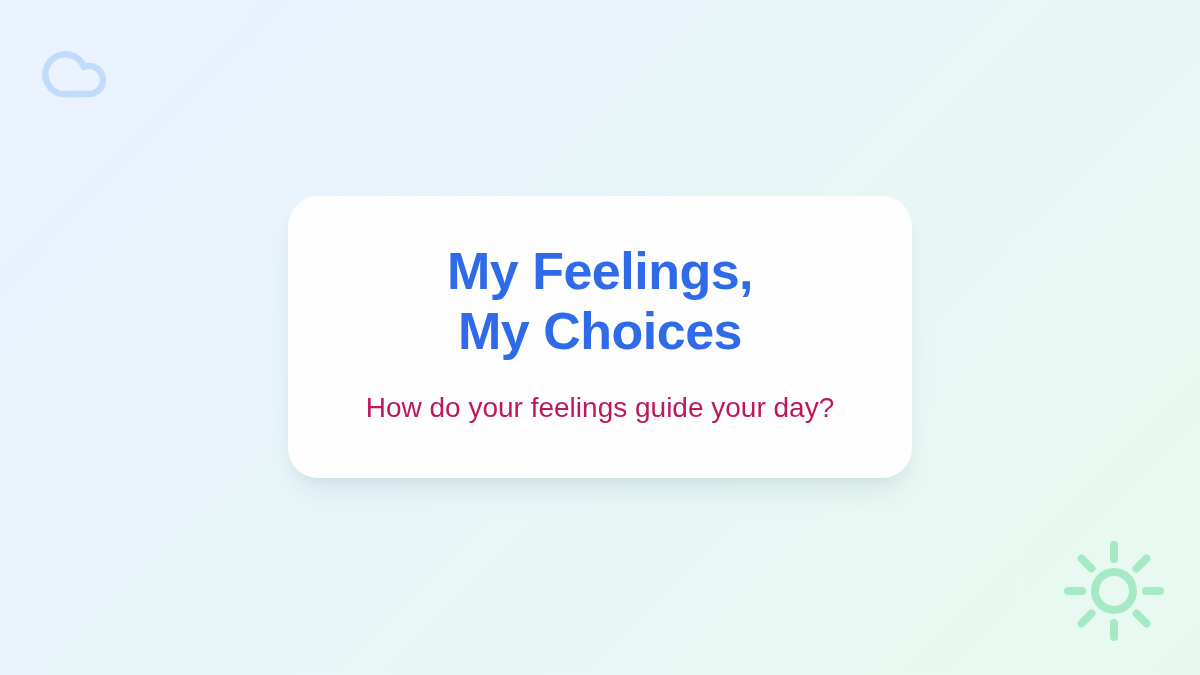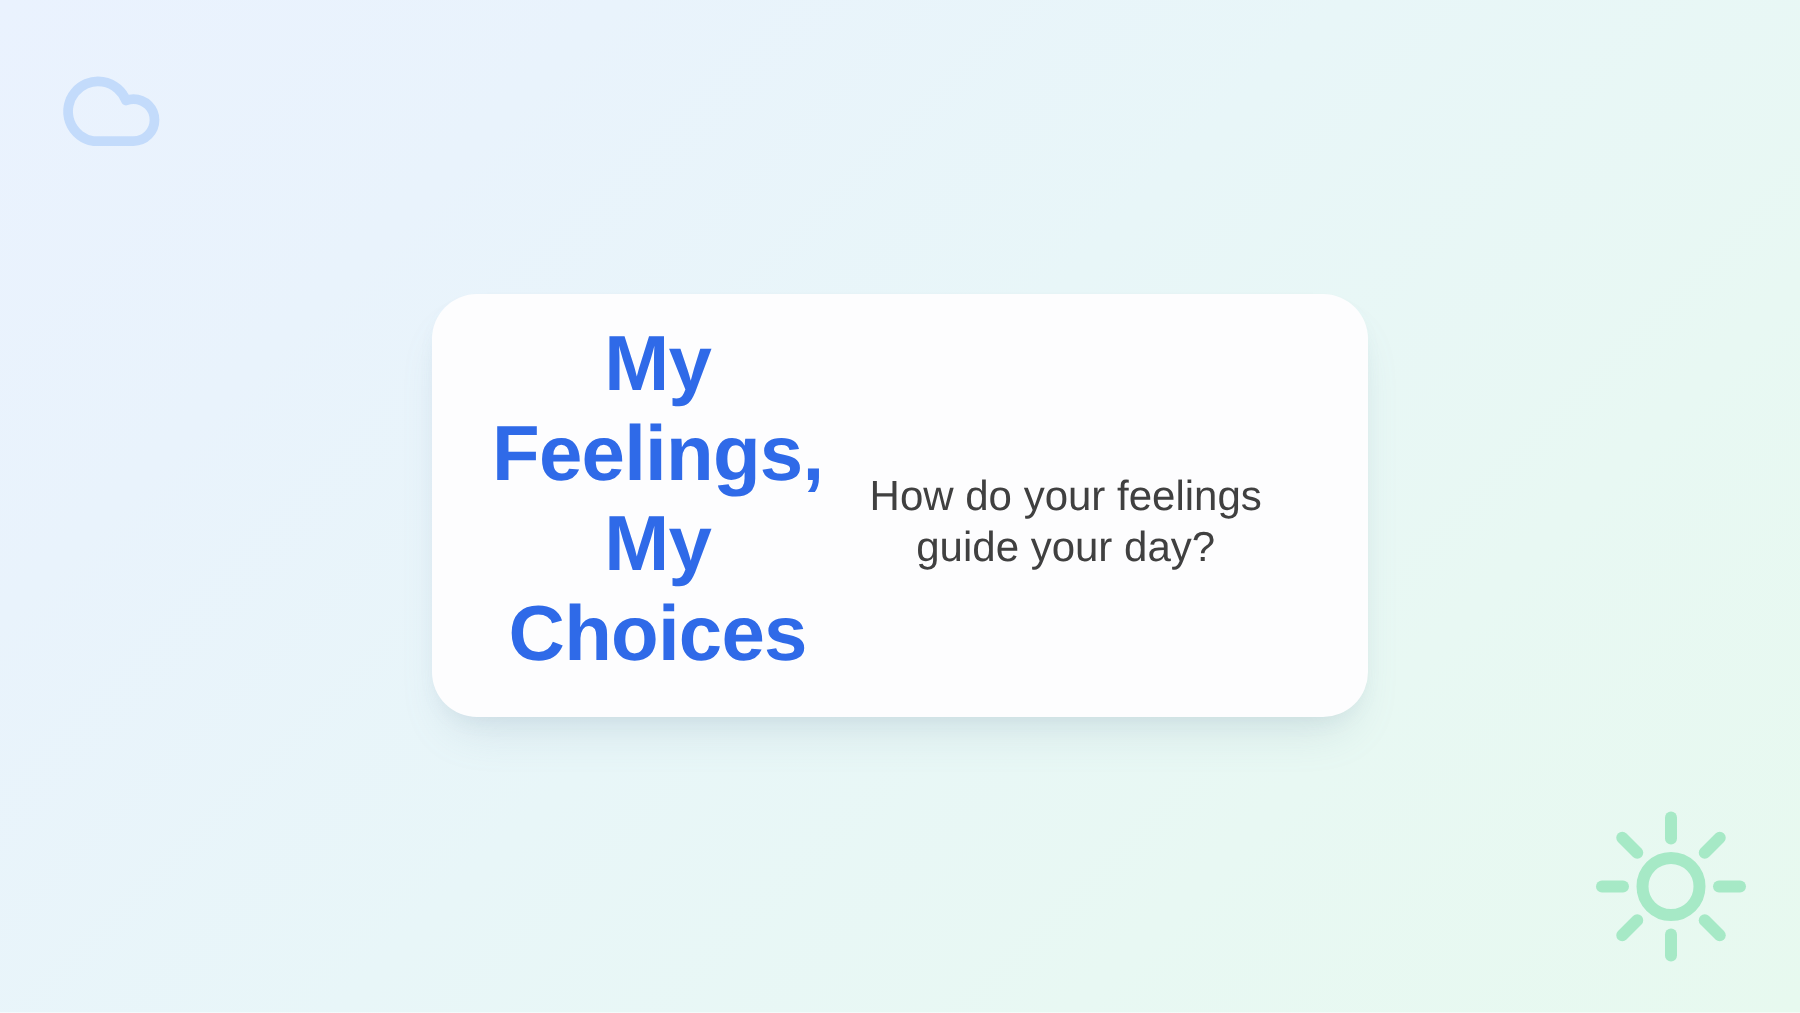--- a/index.html
+++ b/index.html
@@ -53,20 +53,21 @@
     left: 288px;
     top: 196px;
     width: 624px;
     height: 282px;
     background: #fdfdfe;
     border-radius: 30px;
     box-shadow:
       0 18px 30px -10px rgba(120, 150, 170, 0.20),
       0 6px 14px -6px rgba(120, 150, 170, 0.14);
     display: flex;
+    flex-direction: column;
     align-items: center;
     justify-content: center;
     box-sizing: border-box;
     padding: 10px 40px 18px 40px;
   }
 
   .card-title {
     margin: 0;
     font-size: 52px;
     line-height: 60px;
@@ -75,21 +76,21 @@
     color: #2f6ae8;
     text-align: center;
     white-space: pre-line;
   }
 
   .card-subtitle {
     margin: 30px 0 0 0;
     font-size: 28px;
     line-height: 34px;
     font-weight: 400;
-    color: #404040;
+    color: #be185d;
     text-align: center;
   }
 
   
   .teacher-note {
     position: absolute;
     left: 0;
     right: 0;
     top: 622px;
     text-align: center;

